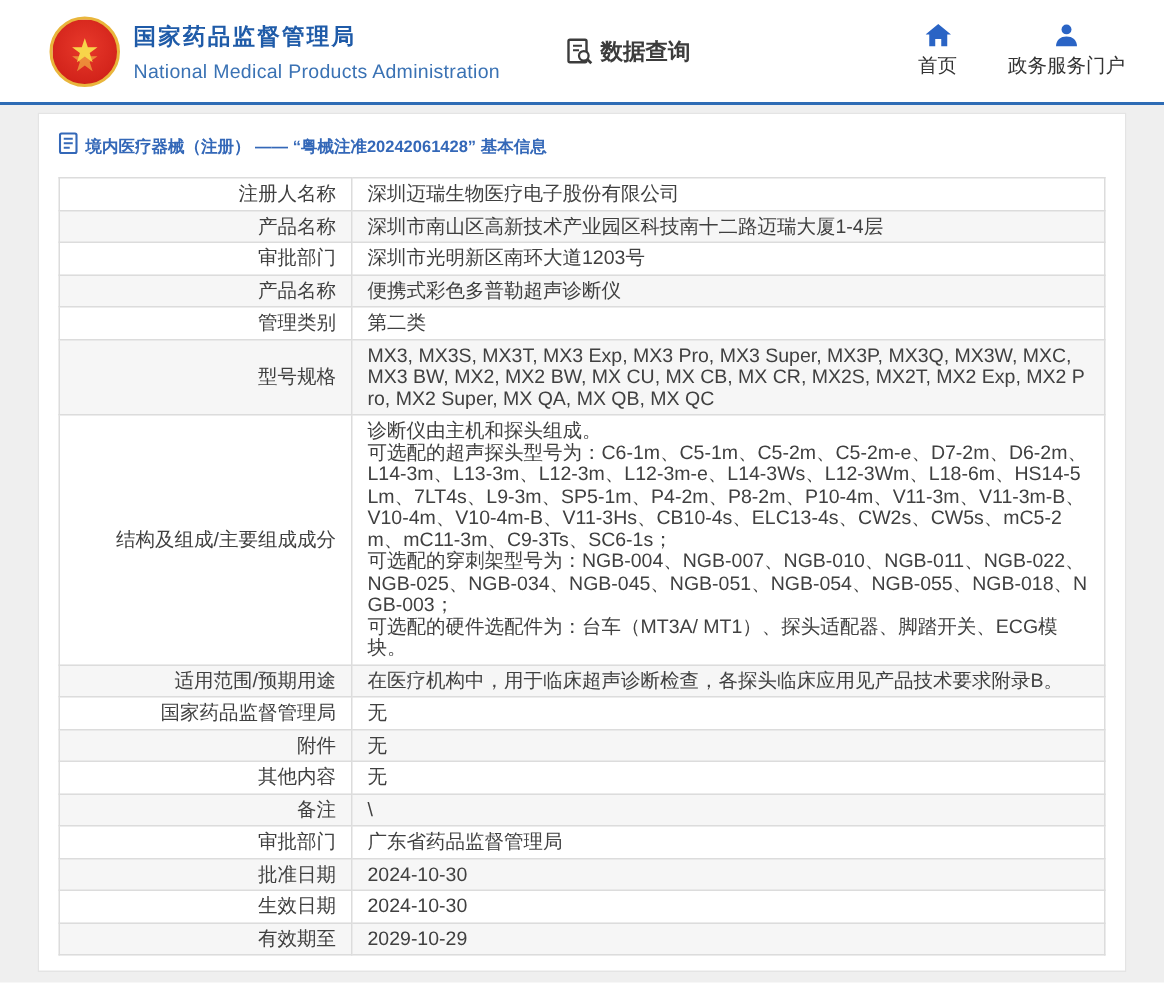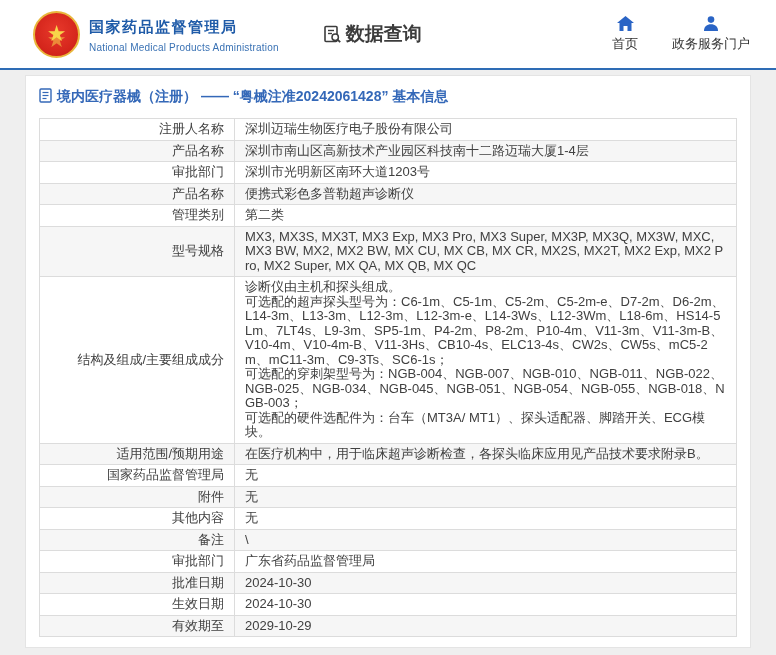--- a/index.html
+++ b/index.html
@@ -35,31 +35,31 @@
   }
   .brand-text { margin-left: 9px; }
   .brand-cn {
     font-size: 15px;
     font-weight: bold;
     color: #1f5ba8;
     letter-spacing: 1.5px;
     line-height: 24px;
   }
   .brand-en {
-    font-size: 10px;
+    font-size: 13px;
     color: #3a72b4;
     margin-top: 3px;
     letter-spacing: .2px;
   }
   .data-query {
     margin-left: 44px;
     display: flex;
     align-items: center;
     gap: 4px;
-    font-size: 19px;
+    font-size: 15px;
     font-weight: bold;
     color: #3c3c3c;
     cursor: pointer;
   }
   .data-query svg { display: block; }
   .header-nav {
     margin-left: auto;
     display: flex;
     gap: 34px;
     padding-right: 12px;
@@ -82,21 +82,21 @@
     border: 1px solid #e4e4e4;
     height: 573px;
     padding: 8px 13px 12px 13px;
     overflow: hidden;
   }
   .card-title {
     display: flex;
     align-items: center;
     gap: 5px;
     color: #3468b8;
-    font-size: 14px;
+    font-size: 11px;
     font-weight: bold;
     padding: 4px 0 12px 0;
   }
   .card-title svg { flex: 0 0 auto; }
 
   
   table.info-table {
     width: 100%;
     border-collapse: collapse;
     table-layout: fixed;

